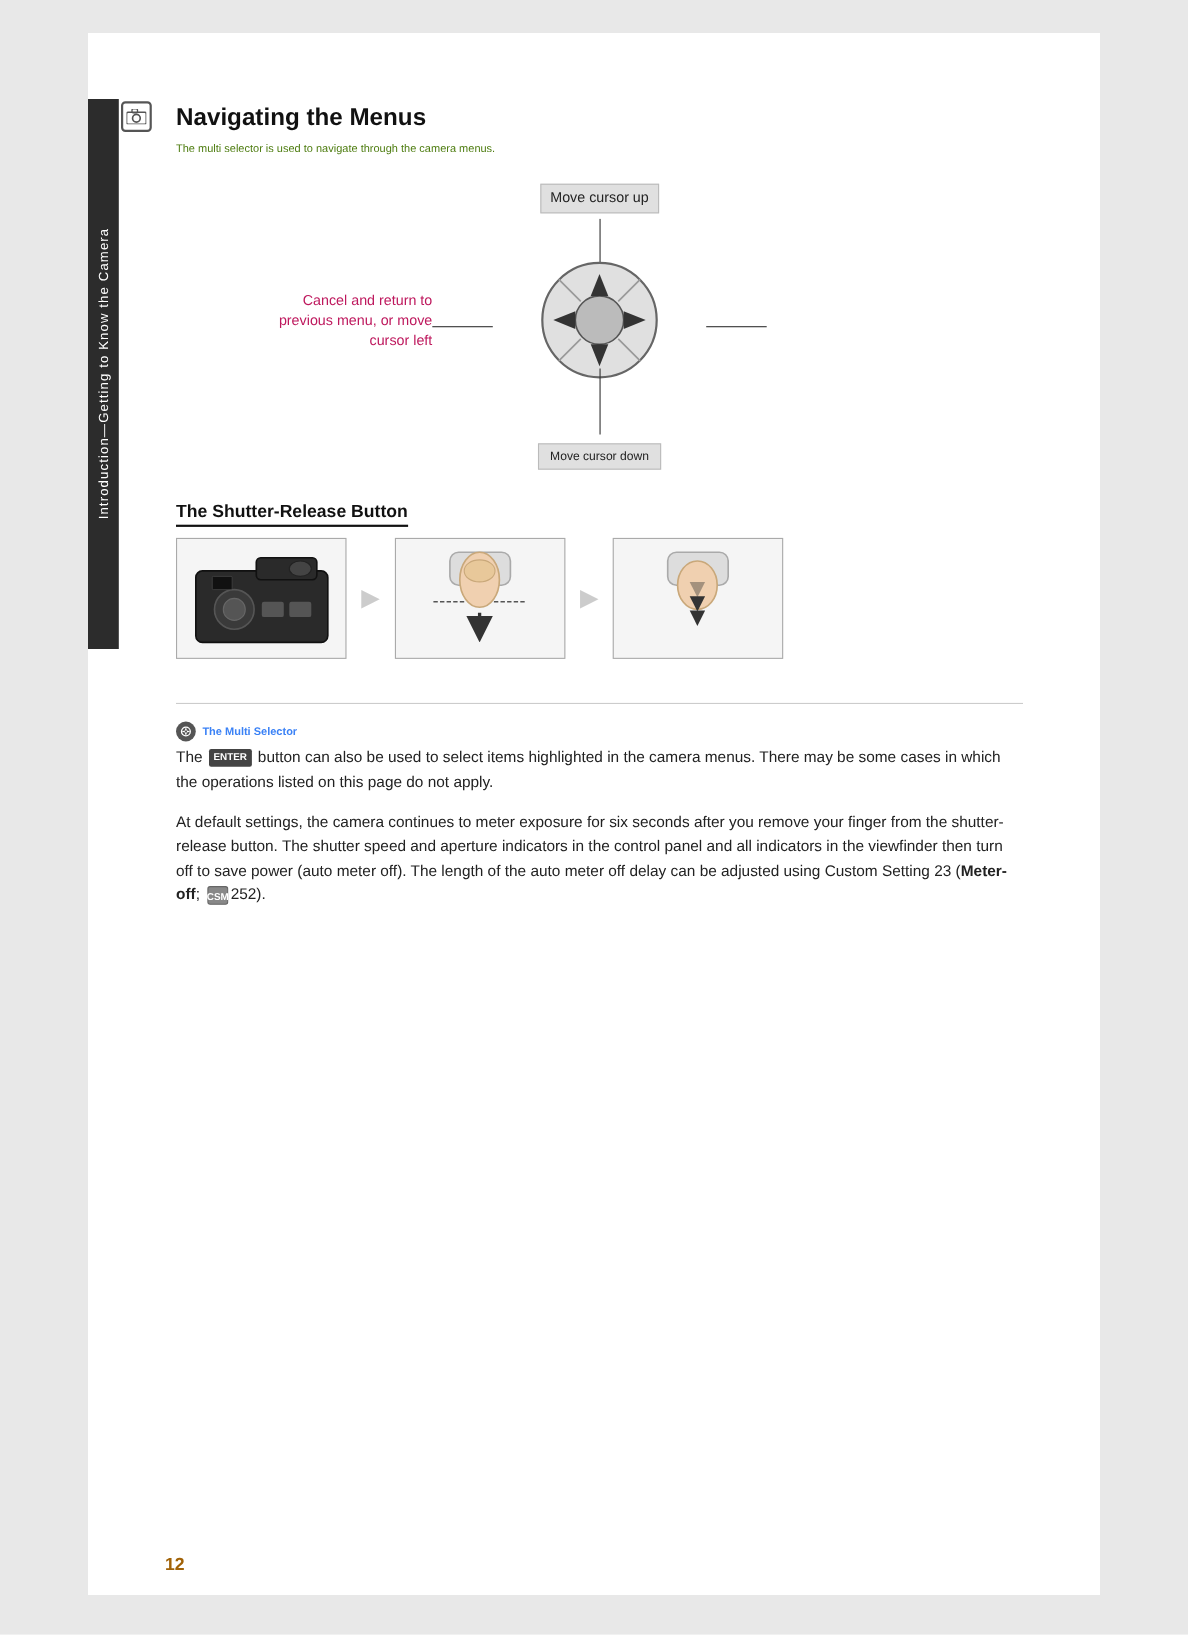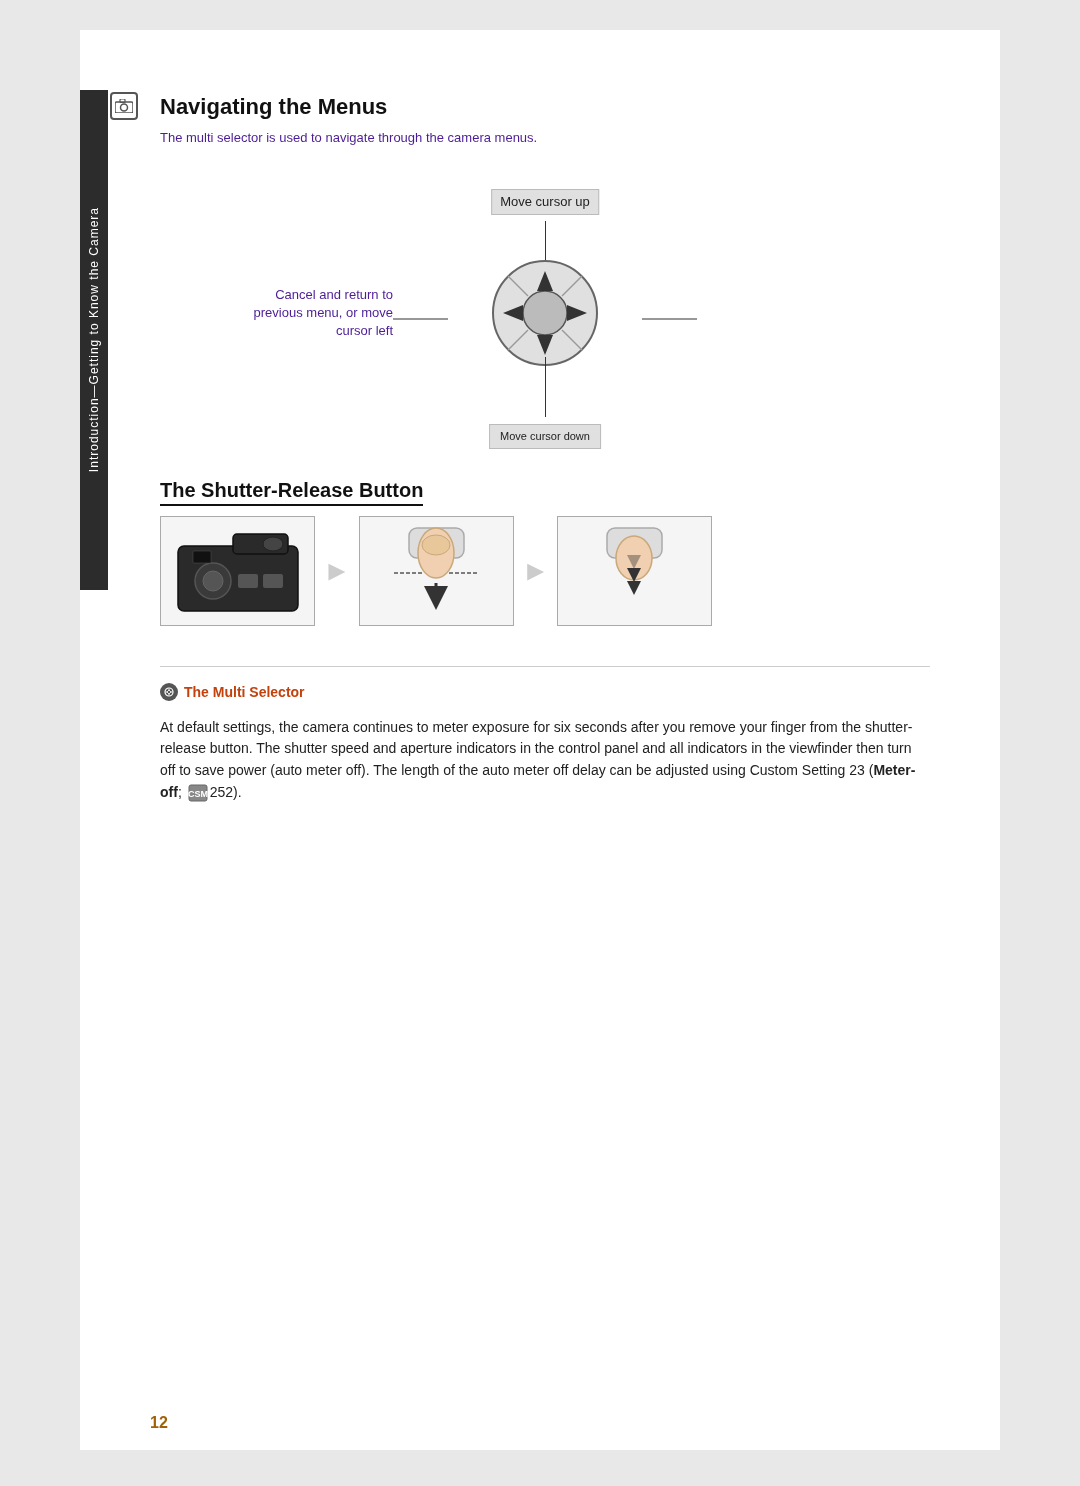--- a/index.html
+++ b/index.html
@@ -53,32 +53,32 @@
       font-size: 14px;
     }
     .section-title {
       font-size: 22px;
       font-weight: bold;
       margin-bottom: 8px;
       color: #111;
       margin-top: 24px;
     }
     .section-title-2 {
-      font-size: 20px;
+      font-size: 16px;
       font-weight: bold;
       margin-bottom: 10px;
       color: #111;
       border-bottom: 2px solid #111;
       display: inline-block;
       padding-bottom: 2px;
     }
     .intro-text {
-      font-size: 13px;
-      color: #4c1d95;
-      margin-bottom: 41px;
+      font-size: 10px;
+      color: #4d7c0f;
+      margin-bottom: 24px;
       line-height: 1.5;
     }
     .diagram-area {
       display: flex;
       justify-content: center;
       margin-bottom: 30px;
       position: relative;
     }
     .diagram-inner {
       position: relative;
@@ -143,23 +143,23 @@
     }
     .notes-section {
       border-top: 1px solid #ccc;
       padding-top: 16px;
       margin-top: 20px;
     }
     .note-item {
       margin-bottom: 16px;
     }
     .note-title {
-      font-size: 14px;
-      font-weight: bold;
-      color: #c2410c;
+      font-size: 10px;
+      font-weight: bold;
+      color: #3b82f6;
       display: flex;
       align-items: center;
       gap: 6px;
       margin-bottom: 4px;
     }
     .note-icon {
       width: 18px;
       height: 18px;
       background: #555;
       border-radius: 50%;
@@ -220,21 +220,21 @@
 
   <div class="diagram-area">
     <div class="diagram-inner">
 
       <div class="label-box label-top" style="top:0px; background:#e0e0e0; border:1px solid #bbb;">
         <span>Move cursor up</span>
       </div>
 
       <div class="line-top" style="top:32px; height:65px;"></div>
 
-      <div style="position:absolute; left:0; top:50%; transform:translateY(-60%); text-align:right; width:148px; font-size:13px; color:#4c1d95; line-height:1.4;">
+      <div style="position:absolute; left:0; top:50%; transform:translateY(-60%); text-align:right; width:148px; font-size:13px; color:#be185d; line-height:1.4;">
         <span>Cancel and return to previous menu, or move cursor left</span>
       </div>
 
       <div style="position:absolute; left:148px; top:50%; width:55px; height:1px; background:#333; transform:translateY(-50%);"></div>
 
 
       <div style="position:absolute; right:148px; top:50%; width:55px; height:1px; background:#333; transform:translateY(-50%);"></div>
 
       <svg class="multi-selector-svg" width="120" height="120" viewBox="0 0 120 120">
 
@@ -337,20 +337,25 @@
             <circle cx="7" cy="7" r="6" fill="#555"></circle>
             <circle cx="7" cy="7" r="4" fill="none" stroke="white" stroke-width="1.2"></circle>
             <polygon points="7,3 6,6 8,6" fill="white"></polygon>
             <polygon points="7,11 6,8 8,8" fill="white"></polygon>
             <polygon points="3,7 6,6 6,8" fill="white"></polygon>
             <polygon points="11,7 8,6 8,8" fill="white"></polygon>
           </svg>
         </span>
         <span>The Multi Selector</span>
       </div>
+      <p class="note-text">
+        <span>The</span>
+        <span class="enter-badge">ENTER</span>
+        <span>button can also be used to select items highlighted in the camera menus. There may be some cases in which the operations listed on this page do not apply.</span>
+      </p>
     </div>
 
     <div class="note-item">
       <p class="note-text">
         <span>At default settings, the camera continues to meter exposure for six seconds after you remove your finger from the shutter-release button.  The shutter speed and aperture indicators in the control panel and all indicators in the viewfinder then turn off to save power (auto meter off).  The length of the auto meter off delay can be adjusted using Custom Setting 23 (</span><span class="bold-text">Meter-off</span><span>; </span><svg style="display:inline-block; vertical-align:middle; margin:0 2px;" width="20" height="18" viewBox="0 0 20 18">
             <rect x="1" y="1" width="18" height="16" rx="2" fill="#888" stroke="#666" stroke-width="1"></rect>
             <text x="10" y="13" text-anchor="middle" fill="white" font-size="9" font-weight="bold">CSM</text>
           </svg><span>252</span><span>).</span>
       </p>
     </div>

